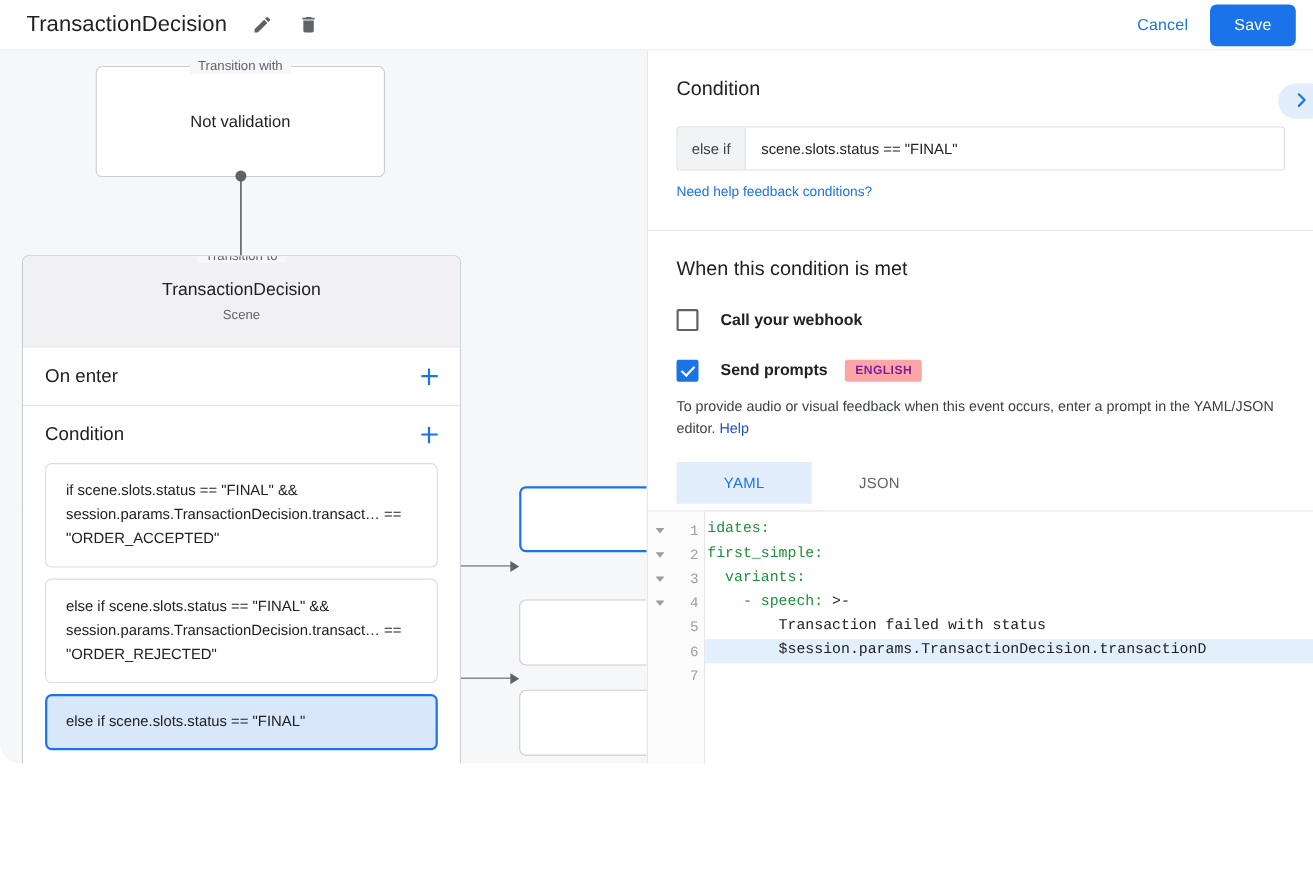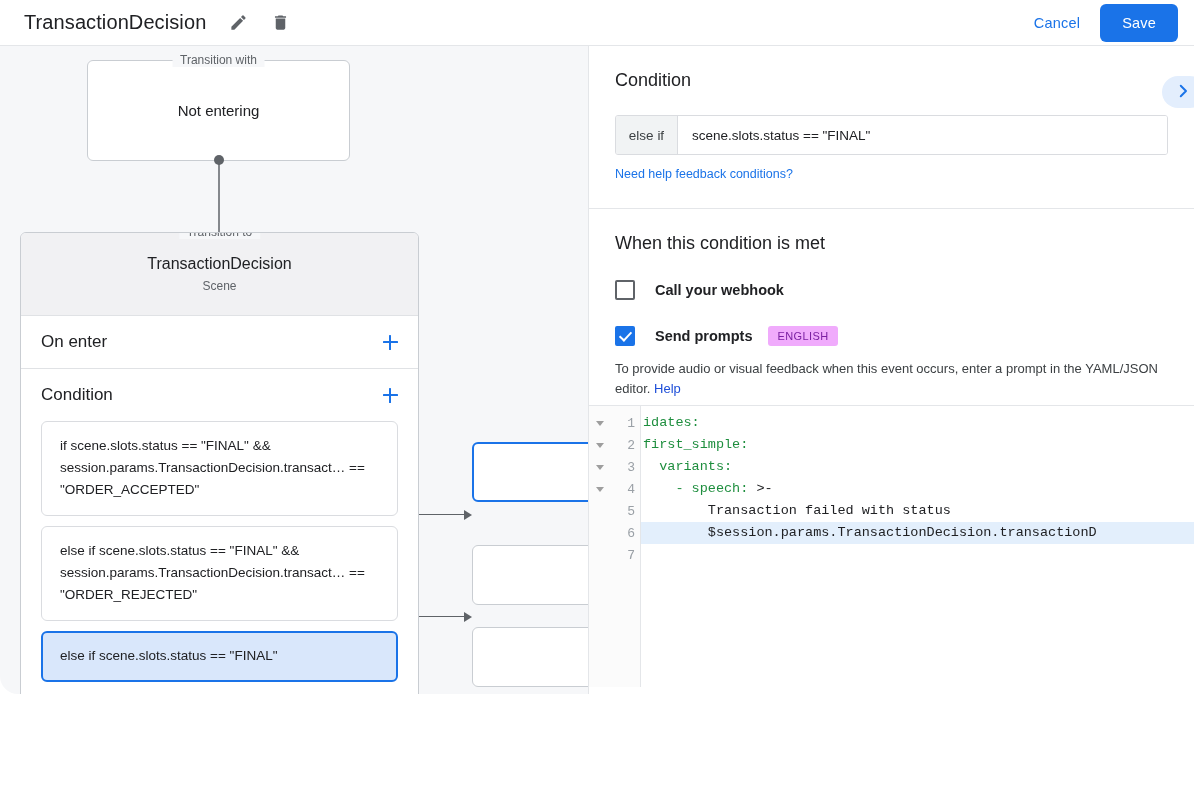--- a/index.html
+++ b/index.html
@@ -191,22 +191,22 @@
     position: relative;
   }
   .chk.checked { background: #1a73e8; border-color: #1a73e8; }
   .chk.checked::after {
     content: ""; position: absolute; left: 4.5px; top: 1px;
     width: 5px; height: 10px; border: solid #fff;
     border-width: 0 2px 2px 0; transform: rotate(43deg);
   }
   .chk-label { margin-left: 20px; font-size: 14.5px; font-weight: 700; color: #202124; }
   .lang-badge {
-    margin-left: 16px; background: #f0abfc; color: #7b1fa2;
-    font-size: 11px; font-weight: 400; letter-spacing: .4px;
+    margin-left: 16px; background: #fca5a5; color: #7b1fa2;
+    font-size: 11px; font-weight: 700; letter-spacing: .4px;
     padding: 4px 9px; border-radius: 3px;
   }
   .hint {
     margin-top: 13px; font-size: 13px; line-height: 20px; color: #3c4043;
     max-width: 556px;
   }
   .hint a { color: #1d4ed8; text-decoration: none; }
 
   
   .tabs { display: flex; margin-top: 20px; }
@@ -280,21 +280,21 @@
     <div class="header-spacer"></div>
 
     <button class="cancel-btn">Cancel</button>
     <button class="save-btn">Save</button>
   </div>
 
   <div class="canvas">
 
     <div class="fs-box" id="transition-from">
       <span class="fs-legend">Transition with</span>
-      <span class="body">Not entering</span>
+      <span class="body">Not validation</span>
     </div>
 
     <div class="flow-arrow">
       <svg width="16" height="116" viewBox="0 0 16 116">
         <circle cx="7" cy="6" r="5" fill="#5f6368"></circle>
         <line x1="7" y1="6" x2="7" y2="104" stroke="#5f6368" stroke-width="1.5"></line>
         <polygon points="7,114 2,102 12,102" fill="#5f6368"></polygon>
       </svg>
     </div>
 
@@ -400,20 +400,24 @@
         <span class="chk checked"></span>
         <span class="chk-label">Send prompts</span>
         <span class="lang-badge">ENGLISH</span>
       </div>
 
       <div class="hint">
         <span>To provide audio or visual feedback when this event occurs, enter a prompt in the YAML/JSON editor.</span>
         <a>Help</a>
       </div>
 
+      <div class="tabs">
+        <button class="tab active">YAML</button>
+        <button class="tab">JSON</button>
+      </div>
     </div>
 
     <div class="editor">
       <div class="gutter">
         <div class="gline">
             <span class="fold">
               <i></i>
             </span>
             <span class="gnum">1</span>
           </div>

